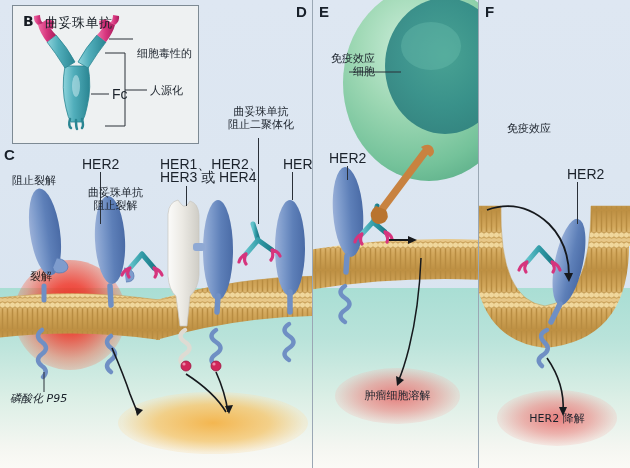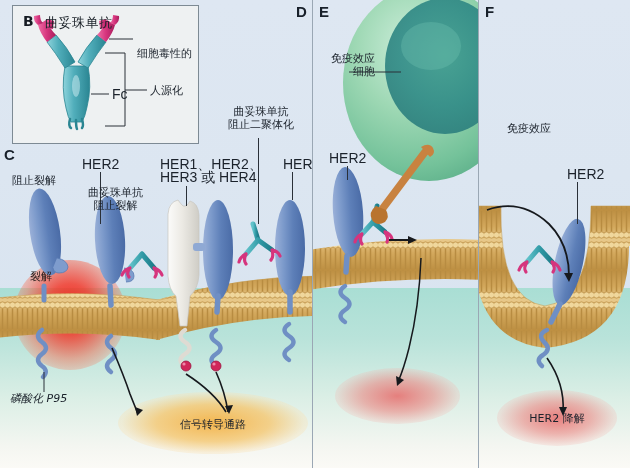--- a/index.html
+++ b/index.html
@@ -51,21 +51,20 @@
 </head>
 <body>
 
 <div id="stage">
 
   <div class="panel" id="panel-cd">
     <div class="bg-extra"></div>
     <div class="bg-cyto"></div>
 
     <div class="glow orange" style="left:118px;top:392px;width:190px;height:62px;"></div>
-    <div class="glowtxt" style="left:138px;top:417px;width:150px;">信号转导通路</div>
 
     <div class="glow" style="left:14px;top:260px;width:112px;height:110px;
          background:radial-gradient(ellipse at 50% 45%,rgba(240,26,18,.95) 0%,rgba(243,52,36,.82) 30%,rgba(246,104,76,.48) 58%,rgba(250,180,150,.12) 82%,rgba(255,230,215,0) 100%);"></div>
 
     <svg class="layer" width="312" height="468">
       <defs>
         <linearGradient id="gmem" x1="0" y1="0" x2="0" y2="1">
           <stop offset="0%" stop-color="#e8c98a"></stop>
           <stop offset="22%" stop-color="#d3a85c"></stop>
           <stop offset="50%" stop-color="#bd8f42"></stop>
@@ -225,20 +224,21 @@
       <div class="txt lat" style="left:99px;top:82px;">Fc</div>
       <div class="txt" style="left:137px;top:78px;">人源化</div>
     </div>
   </div>
 
   <div class="panel" id="panel-e">
     <div class="bg-extra"></div>
     <div class="bg-cyto"></div>
 
     <div class="glow red" style="left:22px;top:368px;width:125px;height:56px;"></div>
+    <div class="glowtxt" style="left:22px;top:388px;width:125px;">肿瘤细胞溶解</div>
 
     <svg class="layer" width="165" height="468">
       <defs>
         <radialGradient id="gcell" cx="40%" cy="32%" r="78%">
           <stop offset="0%" stop-color="#cdeedb"></stop>
           <stop offset="42%" stop-color="#9ed8b4"></stop>
           <stop offset="78%" stop-color="#74c29a"></stop>
           <stop offset="100%" stop-color="#58ab86"></stop>
         </radialGradient>
         <radialGradient id="gnuc" cx="50%" cy="42%" r="62%">

